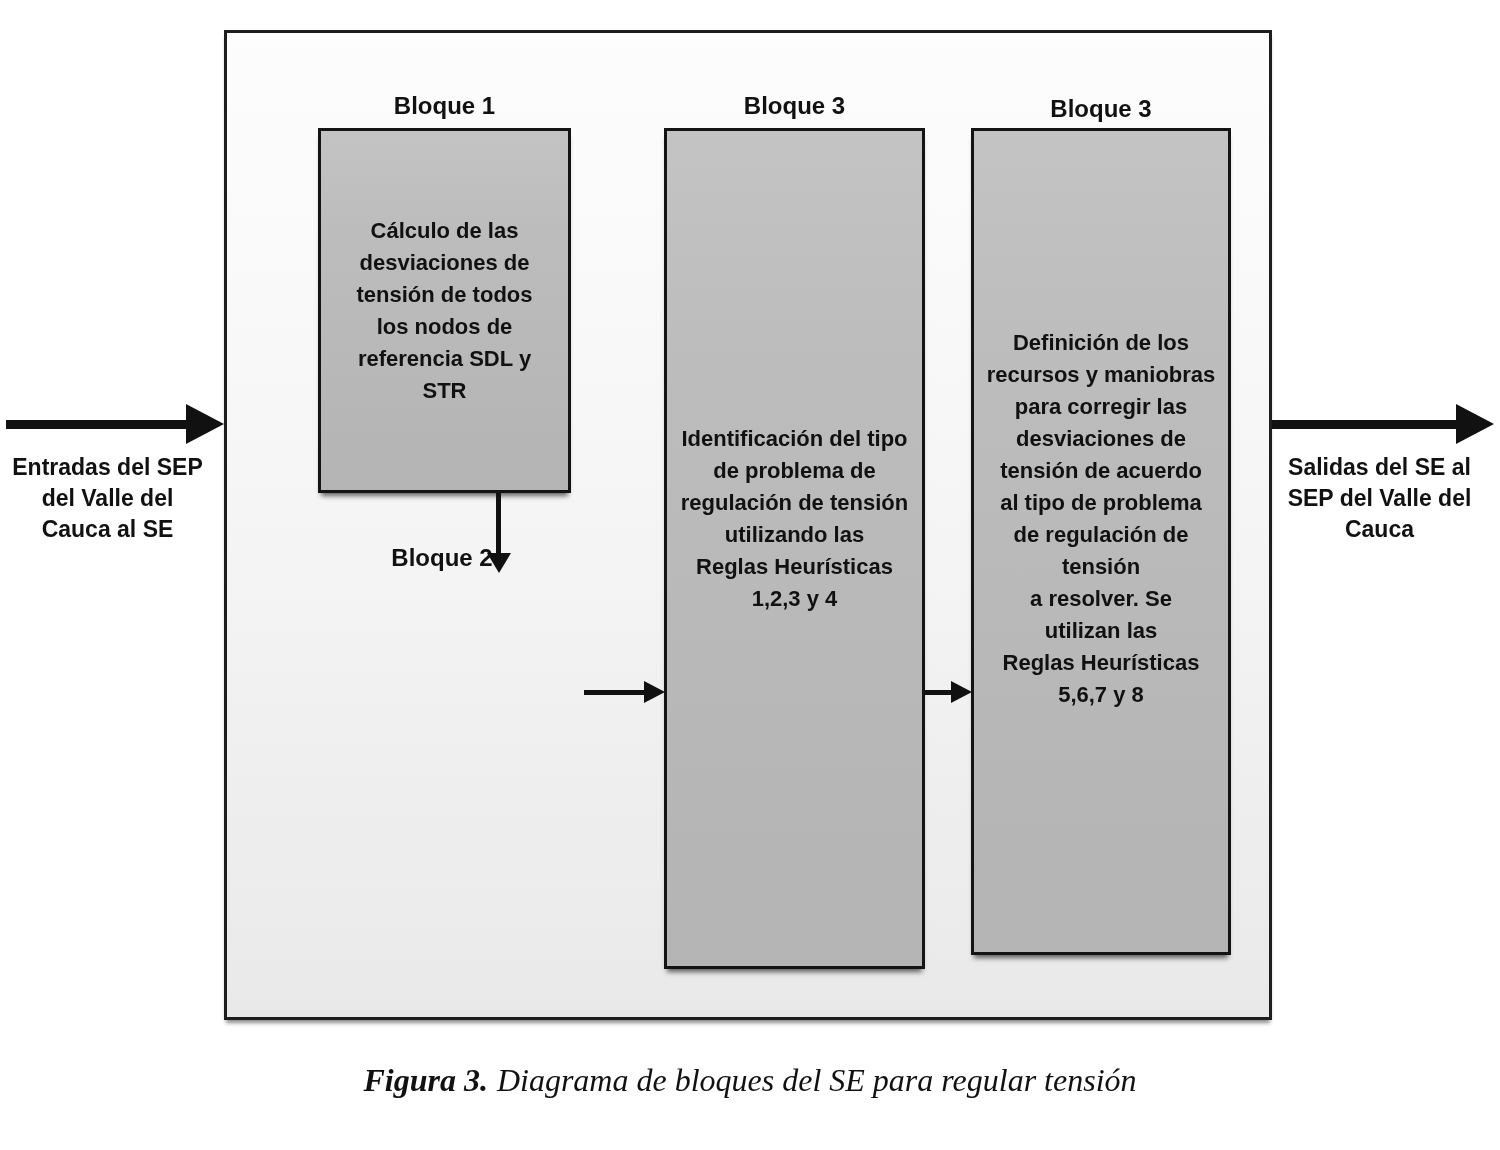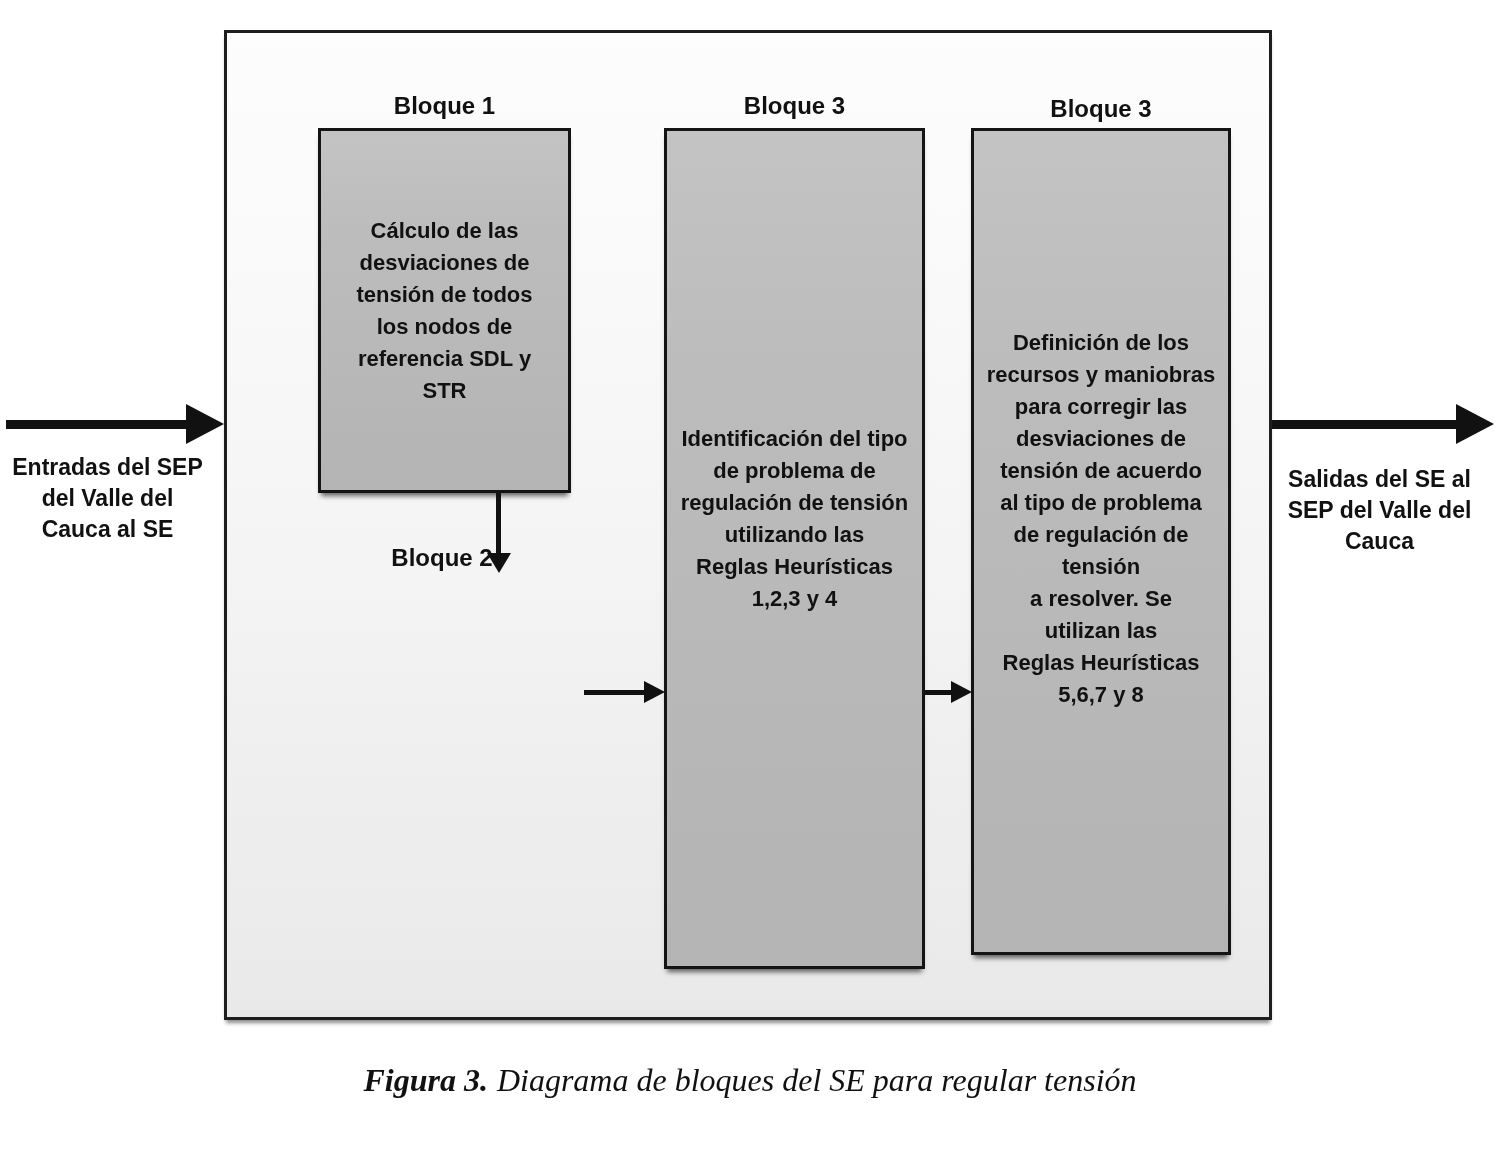--- a/index.html
+++ b/index.html
@@ -76,21 +76,21 @@
   #arrOut-head { left:1456px; top:404px;
                  border-top:20px solid transparent; border-bottom:20px solid transparent;
                  border-left:38px solid #111; }
 
   
   .side-label {
     position:absolute; font-weight:bold; font-size:23px; line-height:31px;
     text-align:center; white-space:pre-line;
   }
   #input-label  { left:5px;    top:452px; width:205px;text-align:center; }
-  #output-label { left:1277px; top:452px; width:205px;margin-top:12px; }
+  #output-label { left:1277px; top:452px; width:205px; }
 
   
   .caption {
     position:absolute; left:0; top:1062px; width:1500px;
     text-align:center;
     font-family:"Liberation Serif", serif; font-style:italic; font-size:32px;
   }
   .caption .cap-label { font-weight:bold; }
   .caption .cap-text  { margin-left:0.28em; }
 </style>

